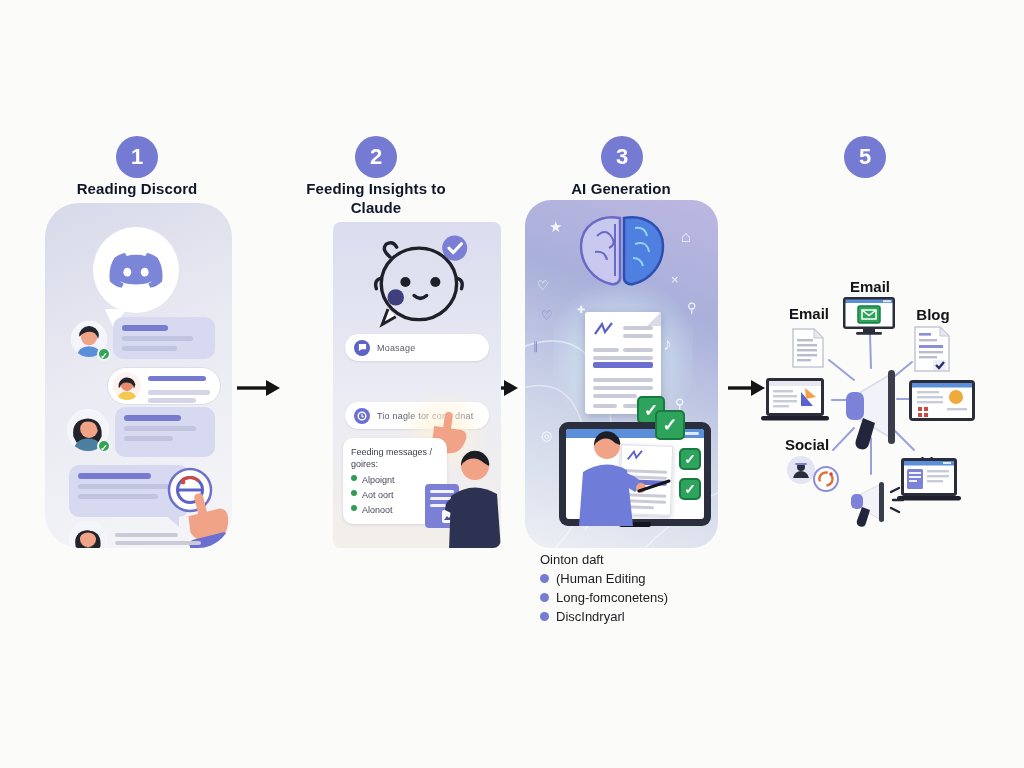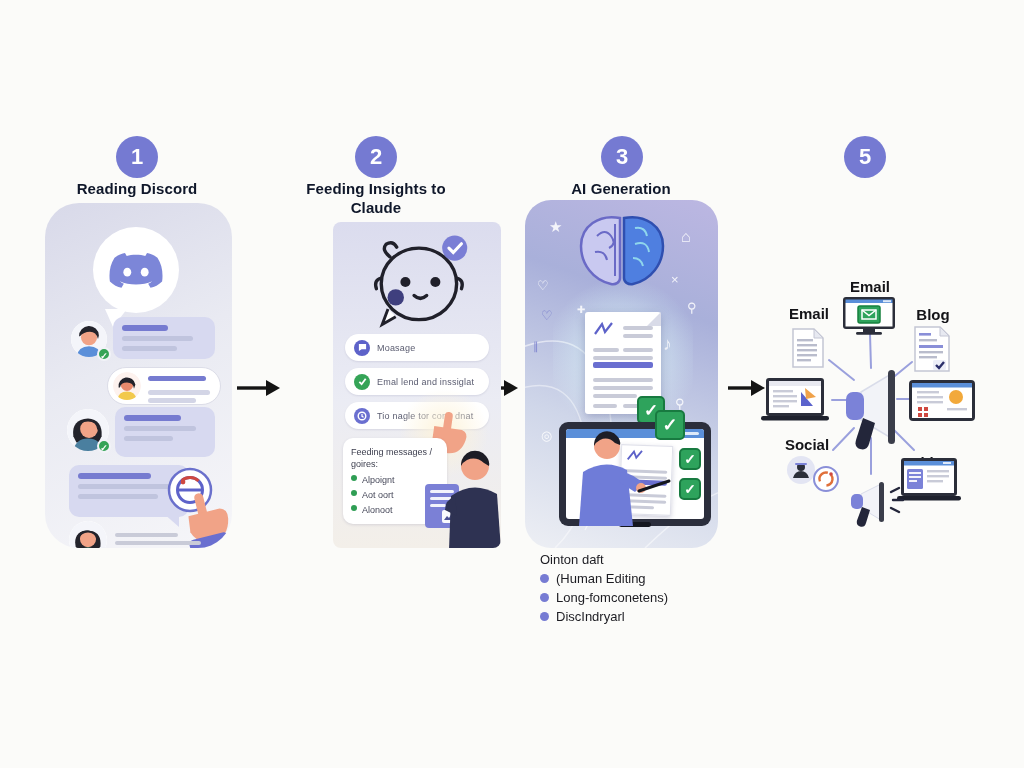--- a/index.html
+++ b/index.html
@@ -197,28 +197,20 @@
       <path d="M93 17l4.5 4.5 8.5-9" fill="none" stroke="#fff" stroke-width="3.2" stroke-linecap="round"></path>
     </svg>
 
     <div class="pill" style="top:112px;">
       <span class="picon" style="background:#5d62c9;">
         <svg width="9" height="9" viewBox="0 0 10 10">
             <path d="M1 1h8v6H4L1 9z" fill="#fff"></path>
           </svg>
       </span>
       <span class="txt">Moasage</span>
-    </div>
-    <div class="pill" style="top:146px;">
-      <span class="picon" style="background:#35a457;">
-        <svg width="9" height="9" viewBox="0 0 10 10">
-            <path d="M1.5 5.5l2.5 2.5 4.5-6" fill="none" stroke="#fff" stroke-width="2"></path>
-          </svg>
-      </span>
-      <span class="txt">Emal lend and inssiglat</span>
     </div>
     <div class="pill" style="top:180px;">
       <span class="picon" style="background:#6a6fd0;">
         <svg width="10" height="10" viewBox="0 0 10 10">
             <circle cx="5" cy="5" r="3.8" fill="none" stroke="#fff" stroke-width="1.4"></circle>
             <path d="M5 3v2.3l1.6 1" stroke="#fff" stroke-width="1.2" fill="none"></path>
           </svg>
       </span>
       <span class="txt">Tio nagle tor cono dnat</span>
     </div>

